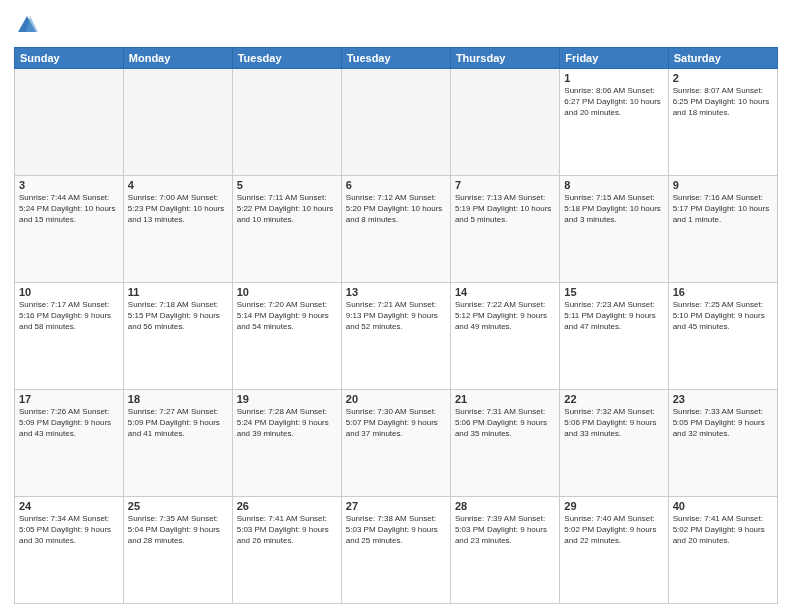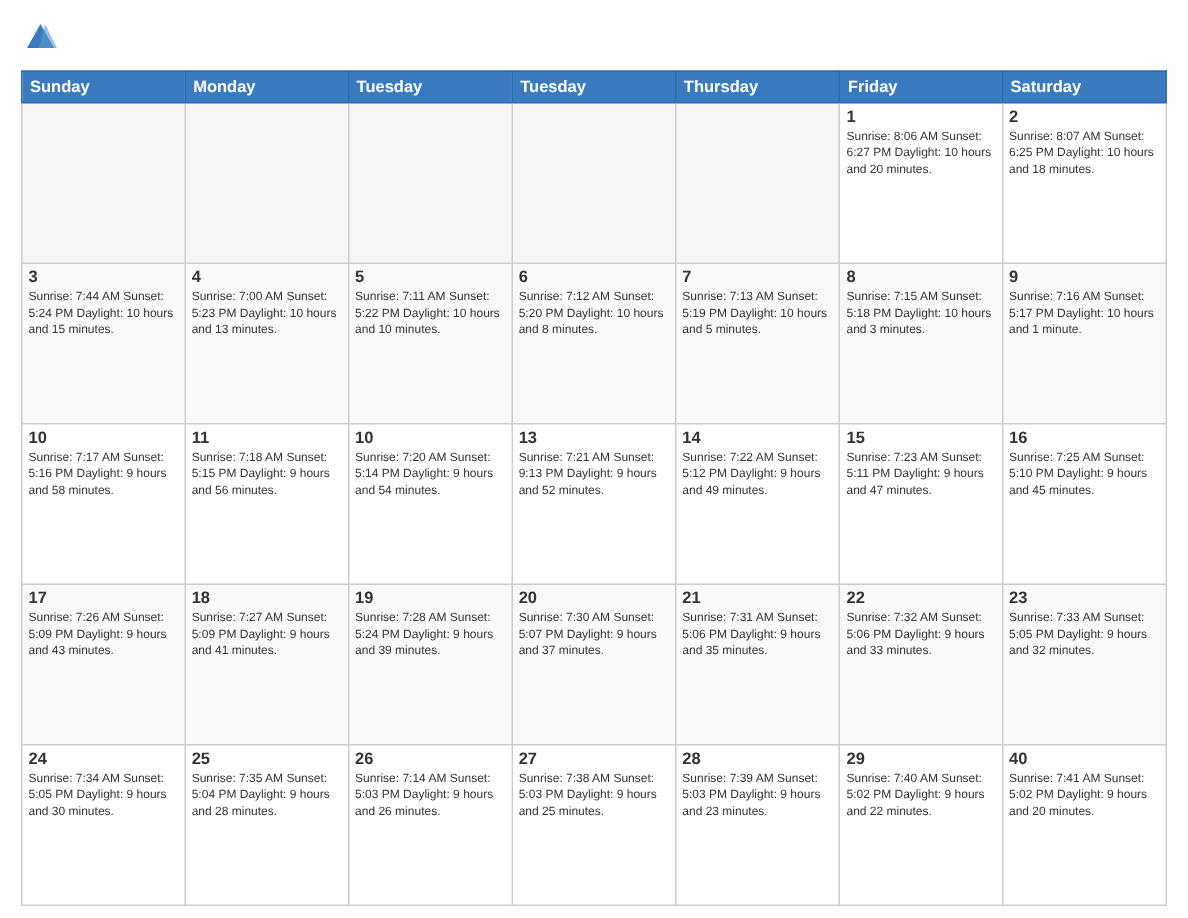--- a/index.html
+++ b/index.html
@@ -318,21 +318,21 @@
           </td>
           <td>
             <span class="day-number">25</span>
             <div class="day-info">Sunrise: 7:35 AM
 Sunset: 5:04 PM
 Daylight: 9 hours
 and 28 minutes.</div>
           </td>
           <td>
             <span class="day-number">26</span>
-            <div class="day-info">Sunrise: 7:14 AM
+            <div class="day-info">Sunrise: 7:41 AM
 Sunset: 5:03 PM
 Daylight: 9 hours
 and 26 minutes.</div>
           </td>
           <td>
             <span class="day-number">27</span>
             <div class="day-info">Sunrise: 7:38 AM
 Sunset: 5:03 PM
 Daylight: 9 hours
 and 25 minutes.</div>

